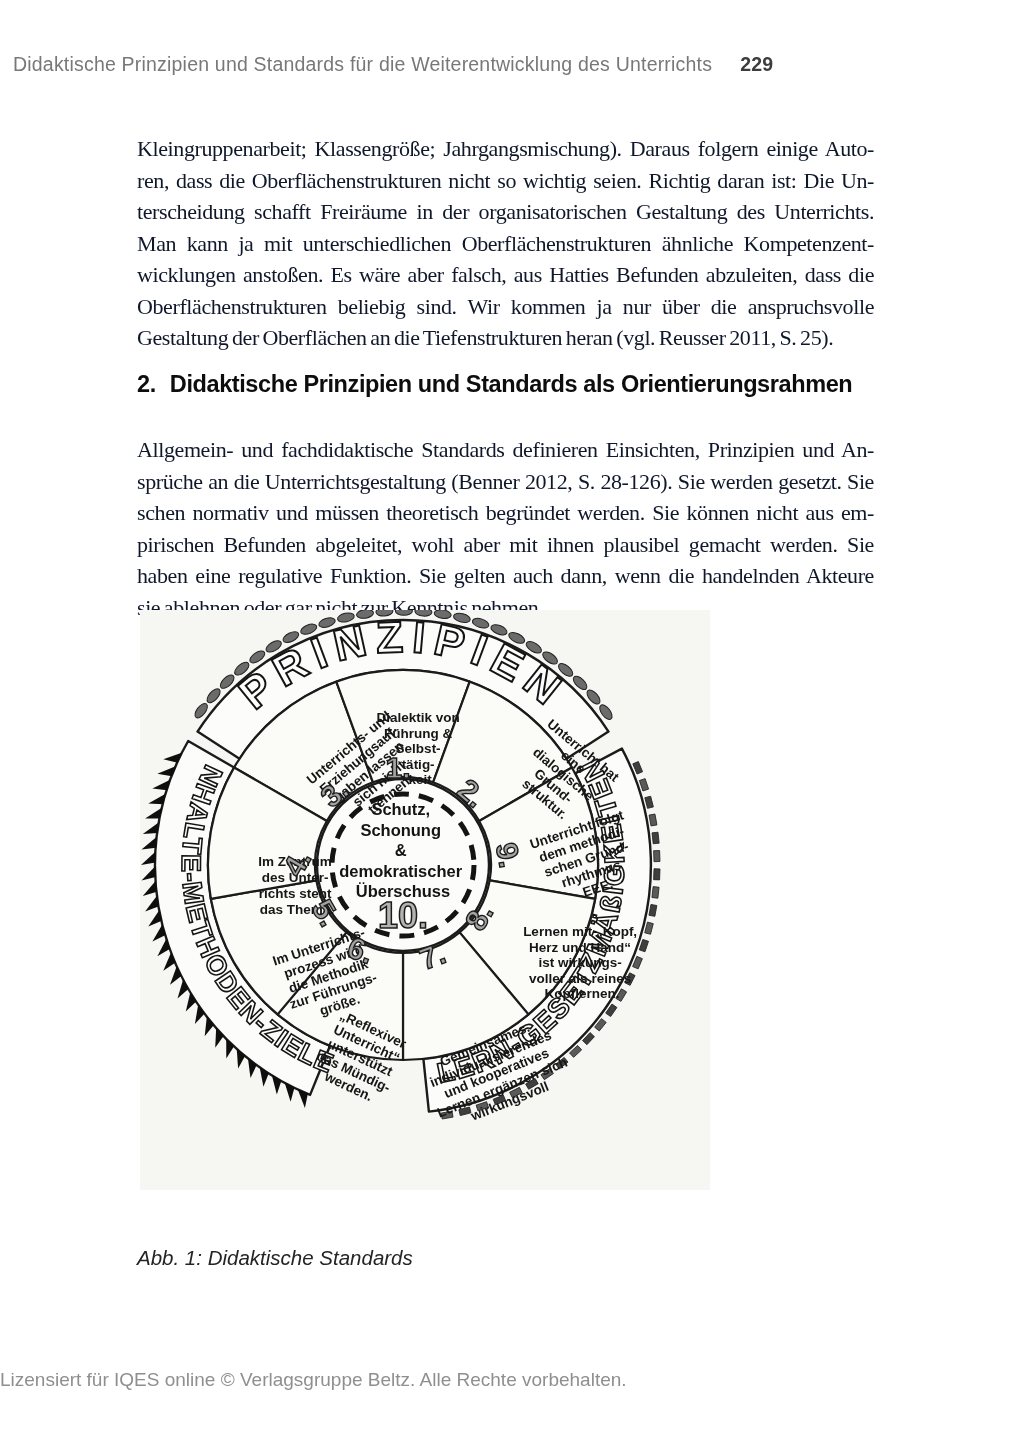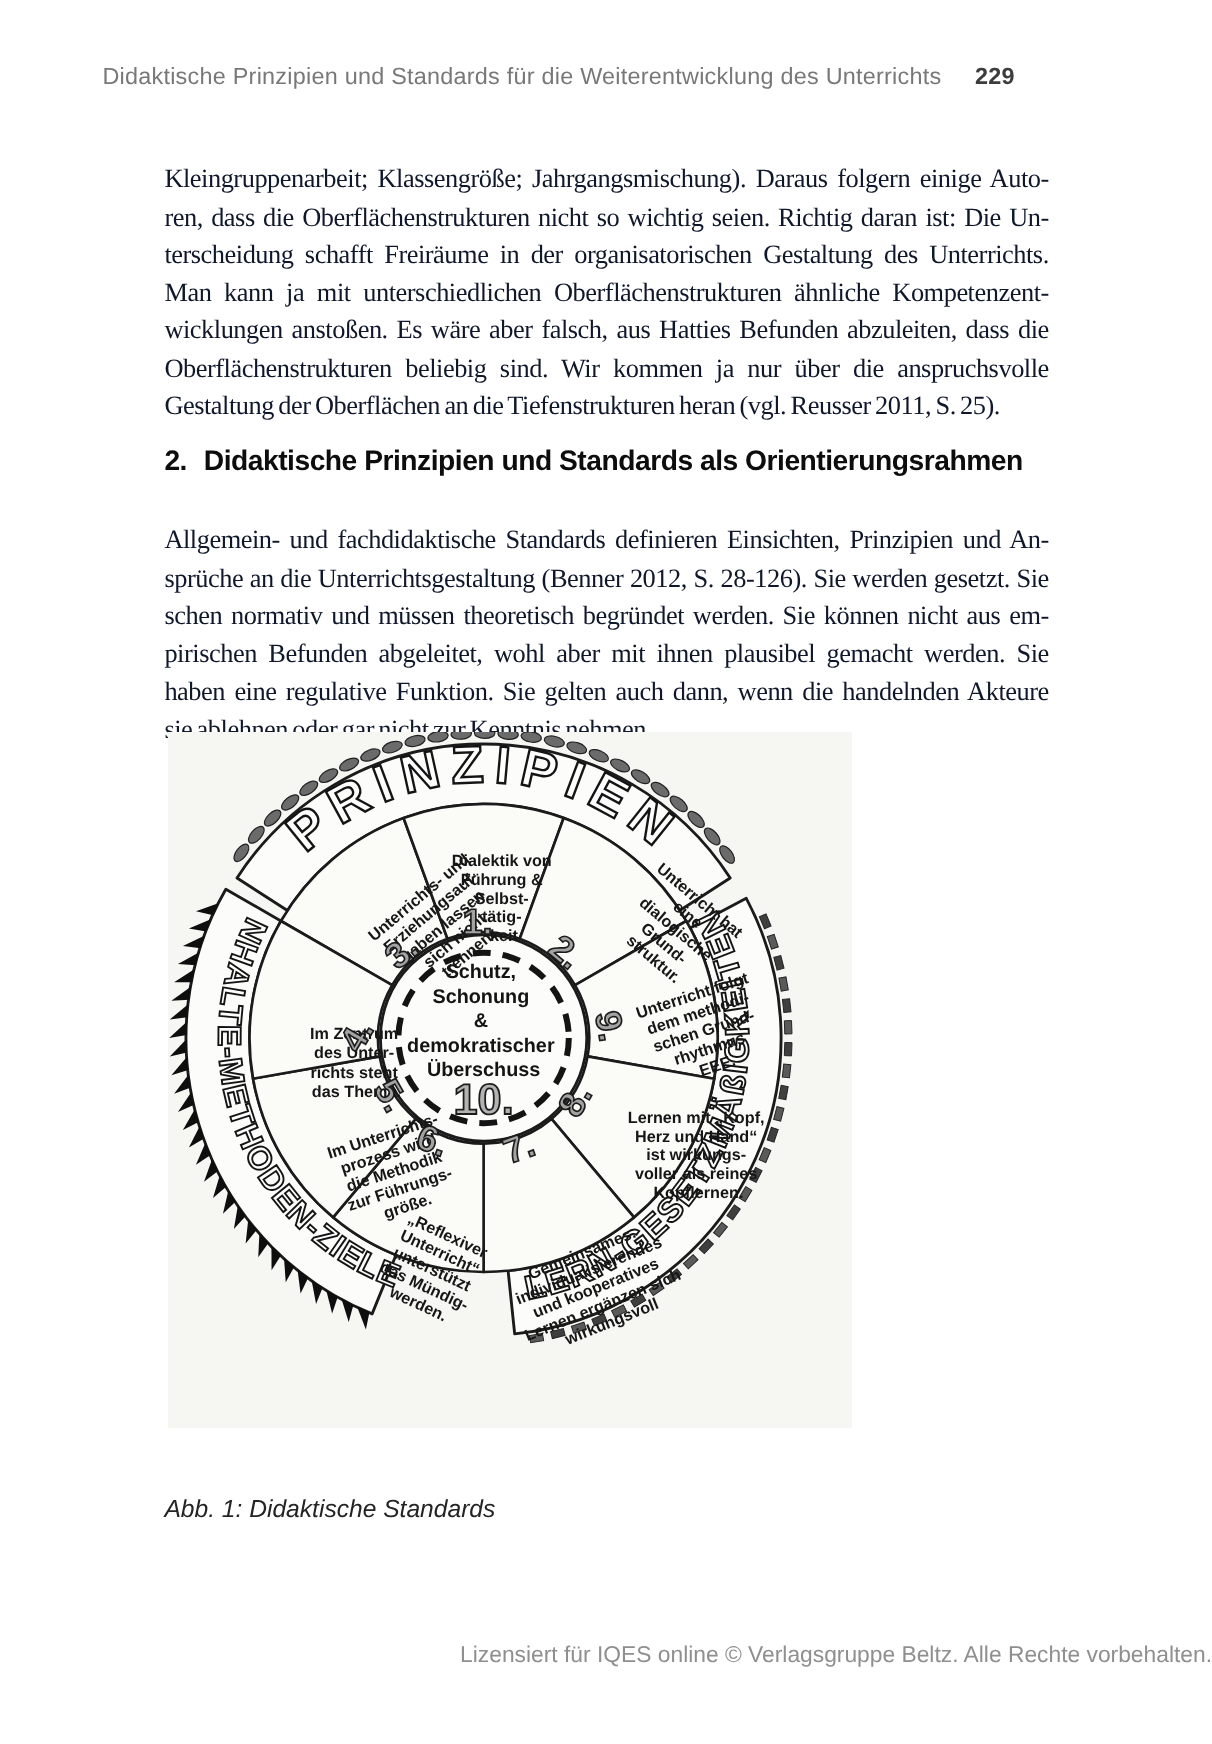--- a/index.html
+++ b/index.html
@@ -3,23 +3,24 @@
 <meta charset="utf-8">
 <style>
   html,body { margin:0; padding:0; }
   body {
     width:1010px; height:1453px; position:relative;
     background:#ffffff; color:#111;
     font-family:"Liberation Serif", serif;
     overflow:hidden;
   }
   .runhead {
-    position:absolute; top:53px; left:0; width:931px; text-align:center;
+    position:absolute; top:53px; left:0; width:931px; text-align:left;
     font-family:"Liberation Sans", sans-serif; font-size:19.5px; color:#787878;
     letter-spacing:0.2px;
+    padding-left:13px;
   }
   .runhead .pnum { font-weight:bold; color:#3d3d3d; margin-left:28px; }
   .textcol { position:absolute; left:137px; width:737px; }
   .p1 { top:133px; }
   .p2 { top:434px; }
   .bodyline {
     font-size:22px; line-height:31.5px; letter-spacing:-0.4px; word-spacing:-1.5px;
     text-align:justify; text-align-last:justify; white-space:normal; color:#0f172a;
   }
   .bodyline.lastline { text-align-last:left; }
@@ -30,21 +31,21 @@
     display:flex;
   }
   .heading .hnum { margin-right:14px; }
   .figurewrap { position:absolute; left:140px; top:610px; width:570px; height:580px; }
   .caption {
     position:absolute; left:137px; top:1246px;
     font-family:"Liberation Sans", sans-serif; font-style:italic;
     font-size:20.5px; color:#242424;
   }
   .pagefoot {
-    position:absolute; left:0; top:1369px; width:1010px; text-align:right;
+    position:absolute; left:0; top:1369px; width:1010px; text-align:left;
     font-family:"Liberation Sans", sans-serif; font-size:19px; color:#8f8f8f;
   }
   
   .segtext  { font-family:"Liberation Sans", sans-serif; font-weight:bold; font-size:13.5px; fill:#161616; text-anchor:middle; }
   .centertext { font-family:"Liberation Sans", sans-serif; font-weight:bold; font-size:16.5px; fill:#141414; text-anchor:middle; }
   .segnum {
     font-family:"Liberation Sans", sans-serif; font-weight:bold; font-size:30px;
     fill:#a3a3a3; stroke:#1c1c1c; stroke-width:1.4px; text-anchor:middle;
   }
   .bignum { font-size:36px; fill:#b3b3b3; stroke-width:1.5px; }

